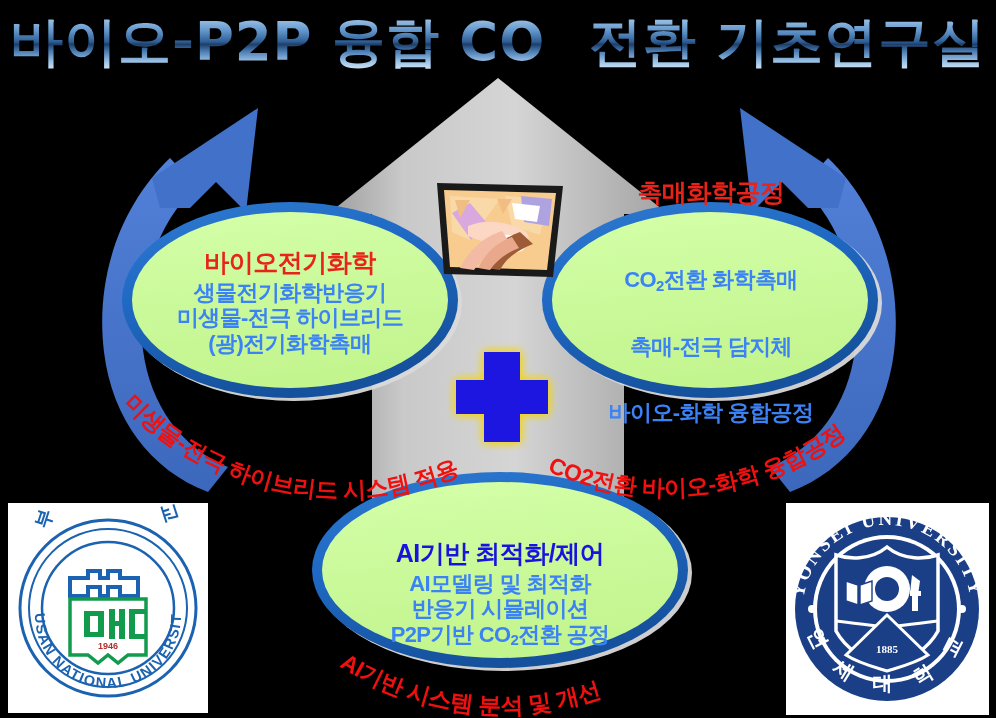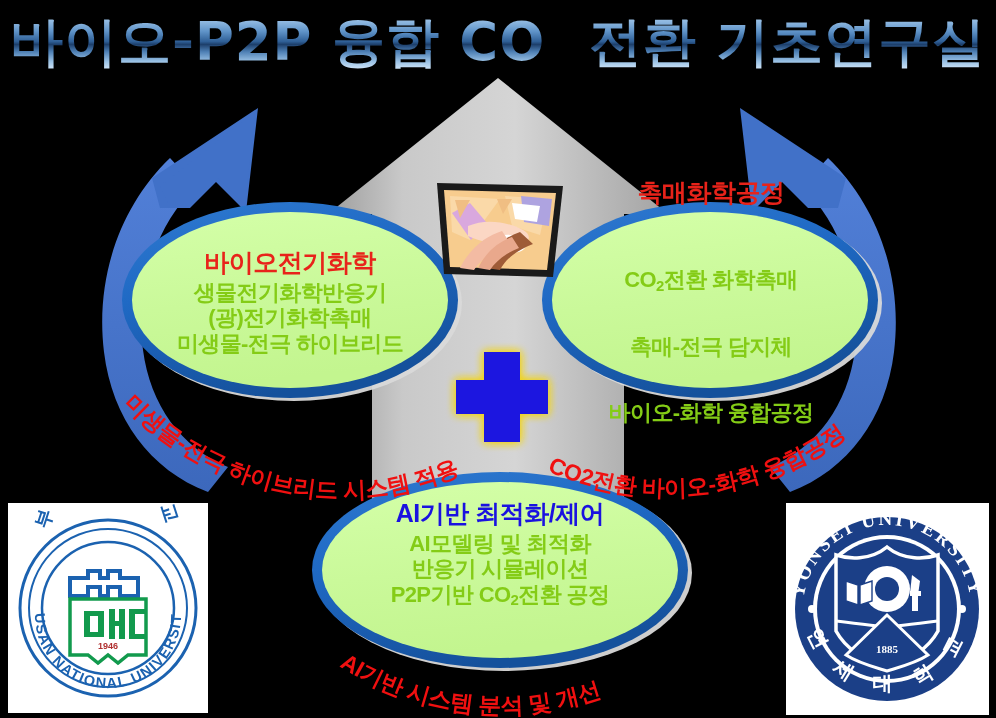--- a/index.html
+++ b/index.html
@@ -29,32 +29,32 @@
     font-family:"DejaVu Sans","Liberation Sans",sans-serif;
   }
   .title-text sub{font-size:.62em;vertical-align:baseline;position:relative;top:.20em;}
 
   
   .ellipse-text{
     position:absolute;text-align:center;pointer-events:none;
     display:flex;flex-direction:column;align-items:center;justify-content:center;
   }
   .ell-head{font-weight:bold;letter-spacing:-0.5px;line-height:1.12;}
-  .ell-line{font-weight:bold;color:#84cc16;line-height:1.16;letter-spacing:-0.6px;}
+  .ell-line{font-weight:bold;color:#3b82f6;line-height:1.16;letter-spacing:-0.6px;}
   .ell-line sub, .ell-head sub{font-size:.68em;vertical-align:baseline;position:relative;top:.22em;}
 
   #txt-left{left:140px;top:222px;width:300px;height:160px;}
   #txt-left .ell-head{color:#E8231A;font-size:25px;margin-bottom:4px;}
   #txt-left .ell-line{font-size:22px;}
 
   #txt-right{left:556px;top:222px;width:310px;height:160px;}
   #txt-right .ell-head{color:#E8231A;font-size:25px;margin-bottom:20px;}
   #txt-right .ell-line{font-size:22px;margin-top:41px;}
 
-  #txt-bottom{left:320px;top:473px;width:360px;height:160px;}
+  #txt-bottom{left:320px;top:513px;width:360px;height:160px;}
   #txt-bottom .ell-head{color:#1A12E0;font-size:25px;margin-bottom:4px;}
   #txt-bottom .ell-line{font-size:22px;}
 
   
   .curve-label{
     font-size:23px;font-weight:bold;fill:#F01010;
     font-family:"Liberation Sans","DejaVu Sans",sans-serif;
     letter-spacing:-0.3px;
   }
 
@@ -190,22 +190,22 @@
 
   <div class="title-wrap">
     <div class="title-text">
       <span>바이오-P2P 융합 CO</span><sub>2</sub><span> 전환 기초연구실</span>
     </div>
   </div>
 
   <div class="ellipse-text" id="txt-left">
     <div class="ell-head">바이오전기화학</div>
     <div class="ell-line">생물전기화학반응기</div>
+    <div class="ell-line">미생물-전극 하이브리드</div>
     <div class="ell-line">(광)전기화학촉매</div>
-    <div class="ell-line">미생물-전극 하이브리드</div>
   </div>
 
   <div class="ellipse-text" id="txt-right">
     <div class="ell-head">촉매화학공정</div>
     <div class="ell-line"><span>CO</span><sub>2</sub><span>전환 화학촉매</span></div>
     <div class="ell-line">촉매-전극 담지체</div>
     <div class="ell-line">바이오-화학 융합공정</div>
   </div>
 
   <div class="ellipse-text" id="txt-bottom">

